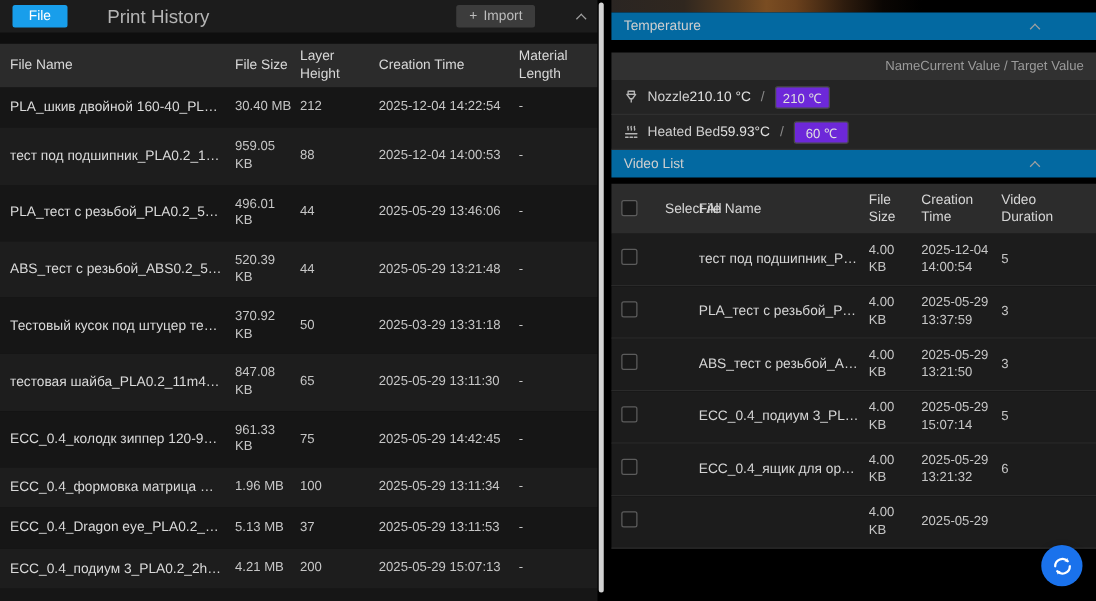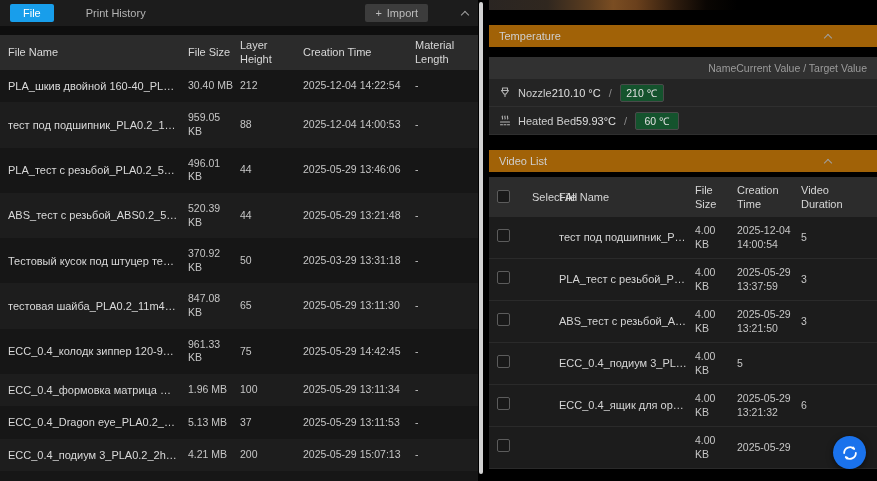--- a/index.html
+++ b/index.html
@@ -3,21 +3,21 @@
 <meta charset="utf-8">
 <style>
   *{box-sizing:border-box;margin:0;padding:0}
   html,body{width:877px;height:481px;overflow:hidden;background:#000;
     font-family:"Liberation Sans",sans-serif;color:#ccc}
   
   .left{position:absolute;left:0;top:0;width:478px;height:481px;background:#0e0e0e;overflow:hidden}
   .toolbar{height:26px;background:#1c1c1c;display:flex;align-items:center;padding:0 10px;gap:32px}
   .btn-file{background:#189eeb;color:#fff;border:none;border-radius:2px;font-size:11px;
     padding:3px 13px;font-family:inherit;cursor:pointer}
-  .tab-history{font-size:11px;color:#b4b4b4;cursor:pointer}
+  .tab-history{font-size:15px;color:#b4b4b4;cursor:pointer}
   .sp{flex:1}
   .btn-import{display:flex;align-items:center;gap:5px;background:#3c3c3c;border:none;border-radius:2px;
     color:#bdbdbd;font-size:11px;padding:3px 10px;font-family:inherit;cursor:pointer}
   .chev{display:inline-block;width:6px;height:6px;border-left:1.5px solid #a0a0a0;
     border-top:1.5px solid #a0a0a0;transform:rotate(45deg)}
   .toolbar .chev{margin-top:3px;margin-left:2px;cursor:pointer}
   .grid5{display:grid;grid-template-columns:180px 52px 63px 112px 1fr;padding-left:8px;padding-right:6px}
   .fhead{margin-top:9px;background:#2b2b2b;min-height:35px;align-items:center;
     font-size:11px;color:#d8d8d8;line-height:1.25}
   .fhead .hc{padding-right:6px}
@@ -27,31 +27,31 @@
   #file-rows .frow:nth-child(even){background:#1d1d1d}
   .frow .name{color:#d9d9d9;white-space:nowrap;overflow:hidden;text-overflow:ellipsis;
     padding-right:10px;font-size:11px}
   .frow .cell{padding-right:6px;overflow-wrap:break-word}
   
   .vbar{position:absolute;left:479px;top:2px;width:4px;height:472px;background:#d2d2d2;border-radius:2px;cursor:pointer}
   
   .right{position:absolute;left:489px;top:0;width:388px;height:481px;overflow:hidden}
   .cam{height:10px;background:linear-gradient(90deg,#2a2522 0%,#30271f 15%,#5c3d1f 26%,
     #7a4d22 32%,#6a401c 38%,#2e1c0e 48%,#0a0603 56%,#000 64%)}
-  .shead{margin-top:15px;height:22px;background:#a16207;display:flex;align-items:center;
+  .shead{height:22px;background:#0369a1;display:flex;align-items:center;
     justify-content:space-between;padding:0 46px 0 10px;font-size:11px;color:#cfcfcf;cursor:pointer}
   .shead .chev{margin-top:3px}
   .tsub{margin-top:10px;height:22px;background:#313131;display:flex;align-items:center;
     justify-content:flex-end;padding:0 10px;font-size:10.5px;color:#9b9b9b}
   .trow{height:28px;background:#242424;border-bottom:1px solid #2f2f2f;display:flex;
     align-items:center;padding:0 10px;font-size:11px}
   .trl{display:flex;align-items:center;gap:7px;color:#cfcfcf}
   .trr{display:flex;align-items:center;gap:8px;color:#e0e0e0}
   .trr .sl{color:#8a8a8a}
-  .tbox{min-width:44px;height:18px;background:#14532d;border:1px solid #4a4a4a;border-radius:2px;
+  .tbox{min-width:44px;height:18px;background:#6d28d9;border:1px solid #4a4a4a;border-radius:2px;
     display:flex;align-items:center;justify-content:center;font-size:10.5px;color:#e0e0e0;
     padding:0 4px;cursor:text}
   .vgrid{display:grid;grid-template-columns:62px 136px 42px 64px 1fr;padding-left:8px;padding-right:8px}
   .vhead{margin-top:5px;background:#2c2c2c;min-height:40px;align-items:center;font-size:11px;
     color:#d6d6d6;line-height:1.3}
   .vhead .hc{padding-right:6px}
   .selwrap{display:flex;align-items:center;gap:22px;white-space:nowrap}
   .cb{display:inline-block;width:13px;height:13px;border:1px solid #5c5c5c;border-radius:2px;
     background:#191919;flex:none;cursor:pointer}
   .vrow{min-height:42px;align-items:center;background:#1c1c1c;border-bottom:1px solid #2a2a2a;
@@ -263,20 +263,21 @@
     <div class="vname">ABS_тест с резьбой_ABS0.2_5m...</div>
     <div class="vcell">4.00 KB</div>
     <div class="vcell">2025-05-29 13:21:50</div>
     <div class="vcell">3</div>
   </div>
 
   <div class="vrow vgrid">
     <div><span class="cb"></span></div>
     <div class="vname">ЕСС_0.4_подиум 3_PLA0.2_2h52...</div>
     <div class="vcell">4.00 KB</div>
+    <div class="vcell">2025-05-29 15:07:14</div>
     <div class="vcell">5</div>
   </div>
 
   <div class="vrow vgrid">
     <div><span class="cb"></span></div>
     <div class="vname">ЕСС_0.4_ящик для органайзер_...</div>
     <div class="vcell">4.00 KB</div>
     <div class="vcell">2025-05-29 13:21:32</div>
     <div class="vcell">6</div>
   </div>

